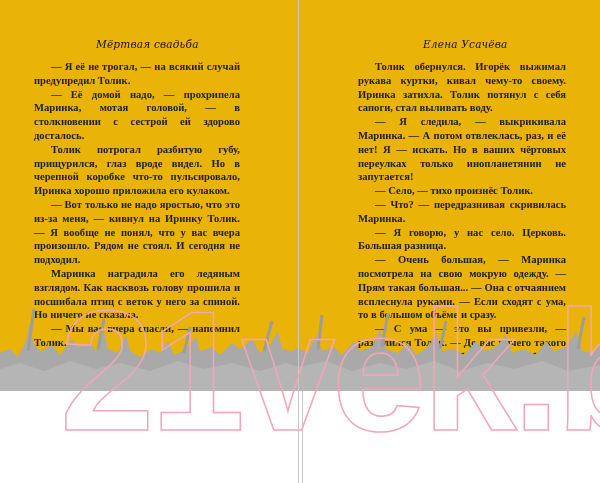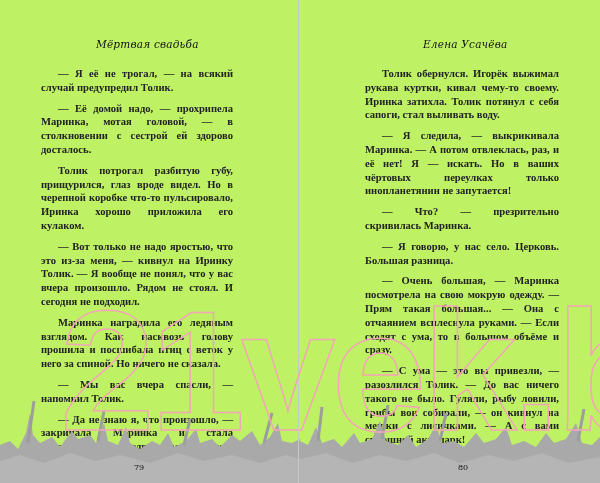--- a/index.html
+++ b/index.html
@@ -1,34 +1,34 @@
 <!DOCTYPE html>
 <html><head>
 <meta charset="utf-8">
 <style>
   html, body { margin: 0; padding: 0; background: #ffffff; }
   body { width: 600px; height: 483px; position: relative; overflow: hidden; font-family: "DejaVu Serif", serif; }
   .spread { position: absolute; left: 0; top: 0; width: 600px; height: 483px; background: #fff; }
-  .page { position: absolute; top: 0; height: 483px; width: 300px; background: #bef264; overflow: hidden; }
+  .page { position: absolute; top: 0; height: 391px; width: 300px; background: #eab308; overflow: hidden; }
   .page.left { left: 0; }
   .page.right { left: 300px; }
   .gutter-line { position: absolute; top: 0; width: 1px; height: 483px; background: #c8c8c8; }
   .running-head {
     position: absolute; top: 38px; font-family: "DejaVu Serif", serif; font-style: italic;
     font-size: 10.5px; color: #111; letter-spacing: 0.2px;
   }
   .page.left .running-head { left: 96px; }
   .page.right .running-head { left: 123px; }
   .text-block {
     position: absolute; top: 60px; width: 206px; font-family: "Liberation Serif", serif;
     font-size: 10.6px; line-height: 13.8px; color: #222; font-weight: bold; text-align: justify;
   }
   .page.left .text-block { left: 34px; }
   .page.right .text-block { left: 58px; width: 208px; }
-  .para { margin: 7px; text-indent: 17px; }
+  .para { margin: 0; text-indent: 17px; }
   .page-number {
     position: absolute; top: 463px; font-family: "DejaVu Serif", serif; 
     font-size: 8px; color: #111;
   }
   .page.left .page-number { left: 134px; }
   .page.right .page-number { left: 158px; }
   .illustration { position: absolute; left: 0; bottom: 0; width: 300px; height: 100px; }
   .watermark { position: absolute; left: 0; top: 0; width: 600px; height: 483px; pointer-events: none; }
 </style>
 </head>
@@ -57,21 +57,22 @@
   </div>
 
   <div class="gutter-line" style="left:298px;"></div>
   <div class="gutter-line" style="left:302px;"></div>
 
   <div class="page right">
     <div class="running-head">Елена Усачёва</div>
     <div class="text-block">
       <p class="para">Толик обернулся. Игорёк выжимал рукава куртки, кивал чему-то своему. Иринка затихла. Толик потянул с себя сапоги, стал выливать воду.</p>
       <p class="para">— Я следила, — выкрикивала Маринка. — А потом отвлеклась, раз, и её нет! Я — искать. Но в ваших чёртовых переулках только инопланетянин не запутается!</p>
-      <p class="para">— Что? — презрительно скривилась Маринка.</p>
+      <p class="para">— Село, — тихо произнёс Толик.</p>
+      <p class="para">— Что? — передразнивая скривилась Маринка.</p>
       <p class="para">— Я говорю, у нас село. Церковь. Большая разница.</p>
       <p class="para">— Очень большая, — Маринка посмотрела на свою мокрую одежду. — Прям такая большая... — Она с отчаянием всплеснула руками. — Если сходят с ума, то в большом объёме и сразу.</p>
       <p class="para">— С ума — это вы привезли, — разозлился Толик. — До вас ничего такого не было. Гуляли, рыбу ловили, грибы вон собирали, — он кивнул на мешки с лисичками. — А с вами сплошной аквапарк!</p>
     </div>
     <svg class="illustration" viewBox="0 0 300 100" preserveAspectRatio="none">
       <path fill="#a9a9a9" d="M0,58 L8,62 L16,44 L22,60 L34,56 L42,64 L54,50 L60,60 L72,56 L80,38 L86,58 L98,62 L108,52 L116,64 L128,56 L136,42 L142,60 L154,58 L164,64 L176,50 L184,60 L196,56 L206,44 L212,62 L224,58 L236,64 L246,50 L254,60 L266,56 L276,40 L282,60 L292,62 L300,54 L300,100 L0,100 Z"></path>
       <path fill="#b5b5b5" d="M0,76 L26,70 L52,80 L80,72 L106,78 L134,70 L160,80 L188,72 L214,78 L242,70 L268,80 L300,74 L300,100 L0,100 Z"></path>
       <path stroke="#9d9d9d" stroke-width="3" fill="none" d="M18,58 L22,24 M82,56 L88,22 M140,58 L146,30 M278,58 L284,26"></path>
     </svg>
     <div class="page-number">80</div>

